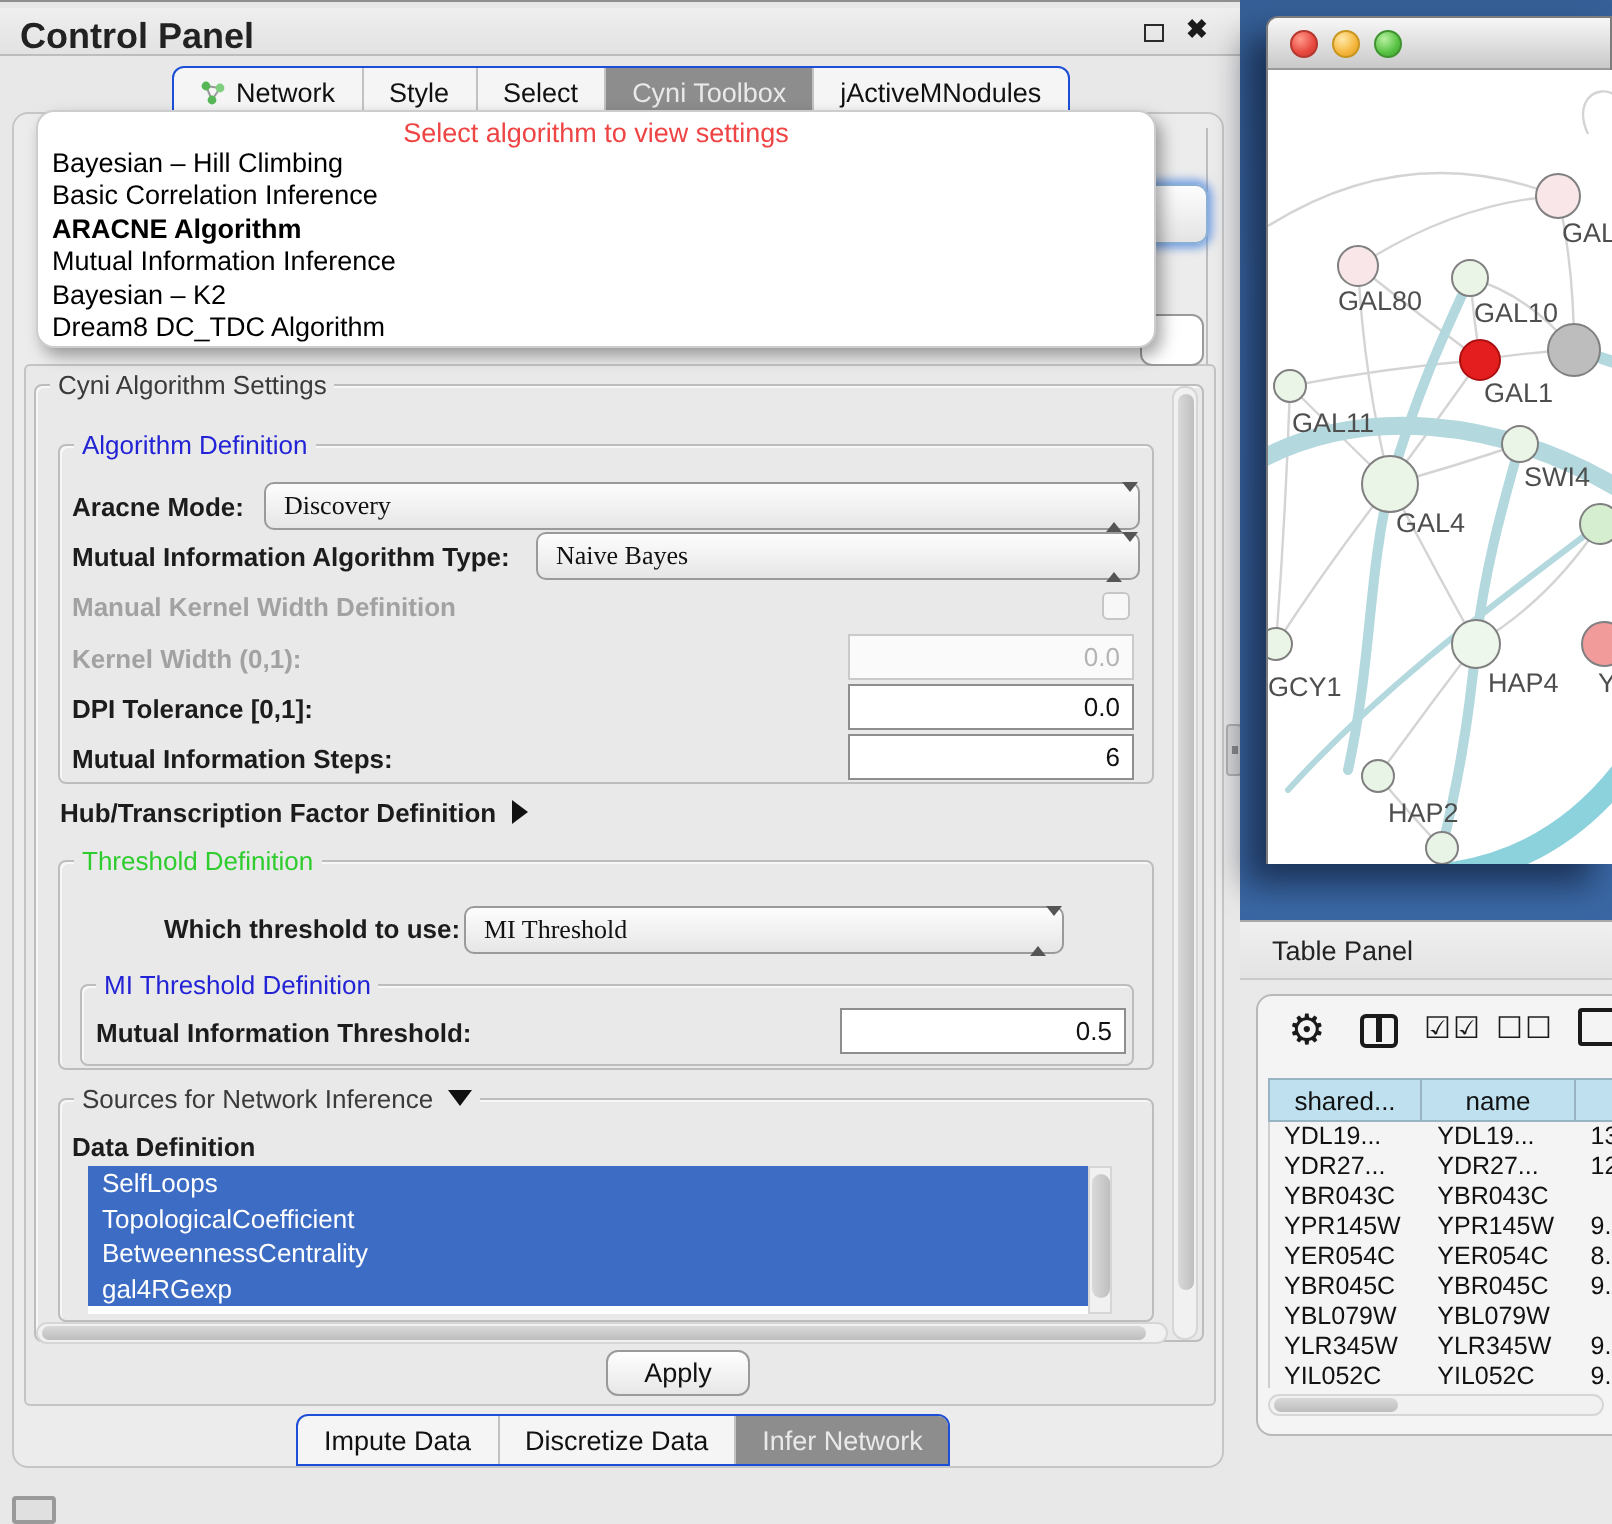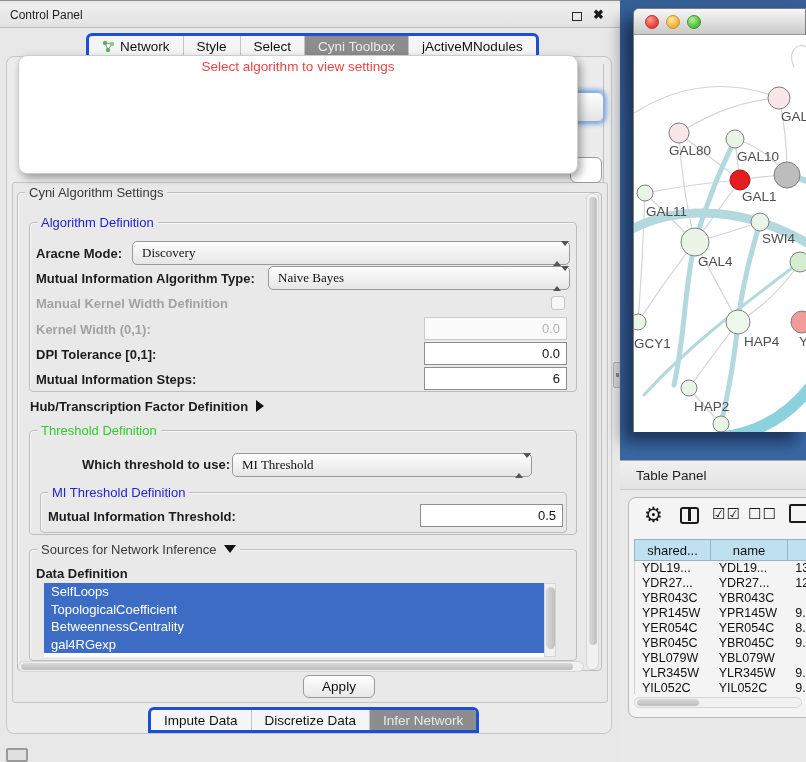--- a/index.html
+++ b/index.html
@@ -5,25 +5,25 @@
   html,body{margin:0;padding:0;}
   #app{position:relative;width:806px;height:762px;background:#e8e8e8;overflow:hidden;
        font-family:"Liberation Sans",sans-serif;font-size:13px;color:#1c1c1c;}
   #app *{box-sizing:border-box;}
   .abs{position:absolute;}
 
   
   .topline{left:0;top:0;width:806px;height:1px;background:#8f8f8f;}
   .cp-titlebar{left:0;top:4px;width:620px;height:24px;background:linear-gradient(#efefef,#e2e2e2);
                border-bottom:1px solid #bdbdbd;}
-  .cp-title{position:absolute;left:10px;top:4px;font-size:12px;color:#222;}
+  .cp-title{position:absolute;left:10px;top:4px;font-size:18px;color:#222;font-weight:bold;}
   .float-btn{position:absolute;left:572px;top:8px;width:10px;height:9px;border:1.6px solid #2a2a2a;background:transparent;}
   .close-btn{position:absolute;left:593px;top:3px;font-size:13px;font-weight:bold;color:#1a1a1a;}
 
-  .tabstrip{left:86px;top:33px;height:26px;display:flex;border:3px solid #1d4ed8;border-radius:6px 6px 0 0;
+  .tabstrip{left:86px;top:33px;height:26px;display:flex;border:1px solid #1d4ed8;border-radius:6px 6px 0 0;
             background:#f5f5f5;overflow:hidden;}
   .tab{display:flex;align-items:center;gap:5px;padding:0 13px;font-size:13.5px;color:#111;
        border-right:1px solid #c3c3c3;background:transparent;white-space:nowrap;}
   .tab:last-child{border-right:none;}
   .tab.sel{background:#8d8d8d;color:#e9e9e9;}
 
   .outer-panel{left:6px;top:56px;width:606px;height:678px;background:#ececec;border:1px solid #c6c6c6;border-radius:8px;}
 
   
   .frag-combo{left:570px;top:92px;width:34px;height:30px;border:1px solid #8ab0d8;border-radius:6px;
@@ -141,20 +141,28 @@
   </div>
 
   <div class="abs outer-panel"></div>
 
   <div class="abs frag-vline"></div>
   <div class="abs frag-combo"></div>
   <div class="abs frag-field"></div>
 
   <div class="abs popup">
     <div class="popup-ph">Select algorithm to view settings</div>
+    <div id="popup-items">
+        <div class="popup-item">Bayesian – Hill Climbing</div>
+        <div class="popup-item">Basic Correlation Inference</div>
+        <div class="popup-item sel">ARACNE Algorithm</div>
+        <div class="popup-item">Mutual Information Inference</div>
+        <div class="popup-item">Bayesian – K2</div>
+        <div class="popup-item">Dream8 DC_TDC Algorithm</div>
+      </div>
   </div>
 
   <div class="abs settings-panel"></div>
 
   <div class="groupbox" style="left:17px;top:192px;width:585px;height:479px;">
     <span class="legend dark">Cyni Algorithm Settings</span>
   </div>
 
   <div class="groupbox" style="left:29px;top:222px;width:548px;height:170px;">
     <span class="legend blue">Algorithm Definition</span>

